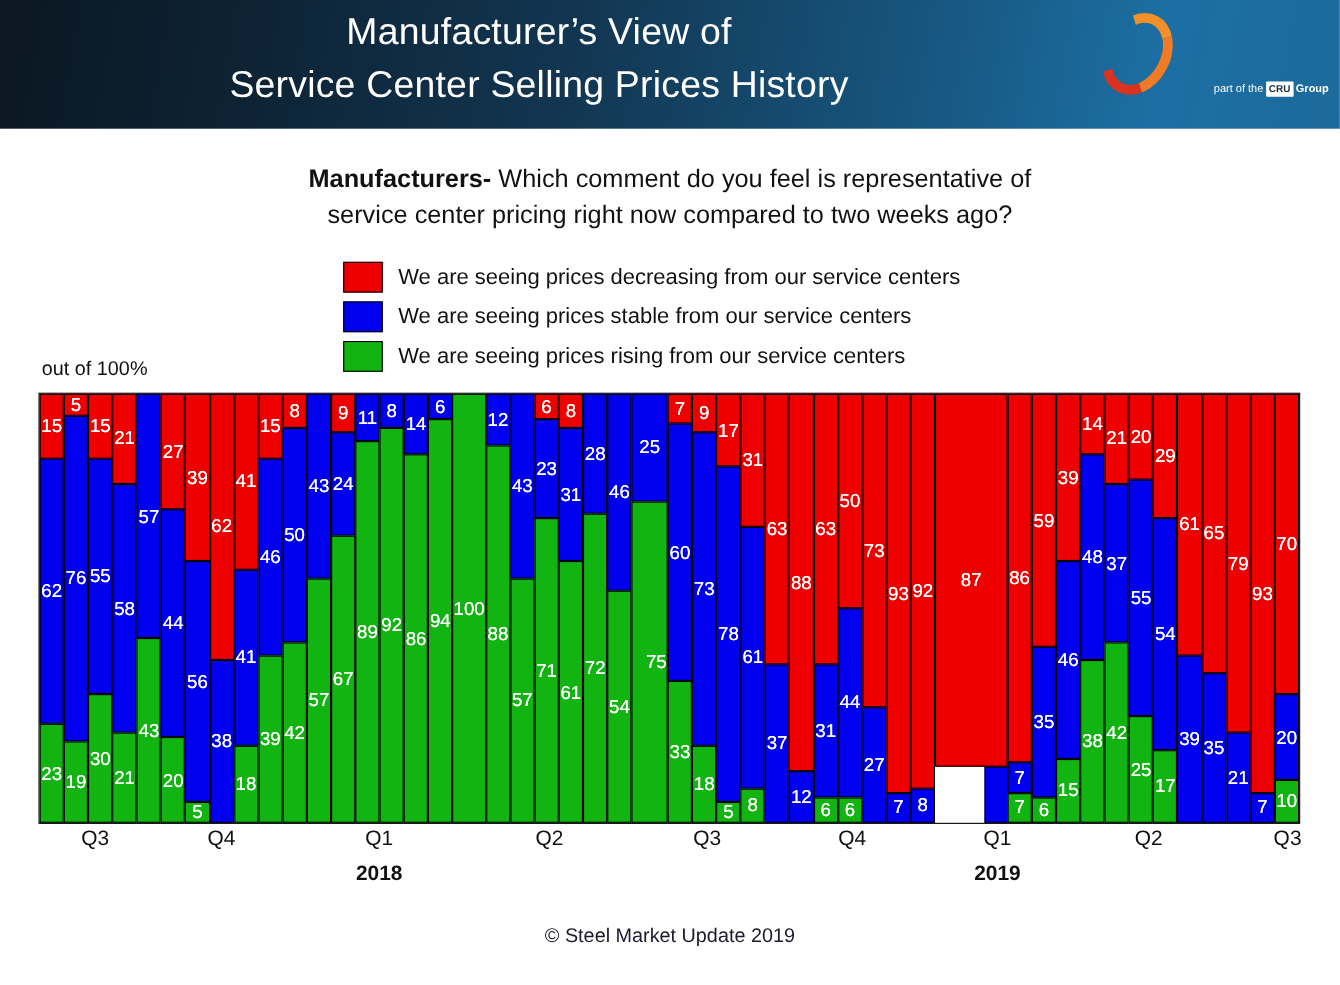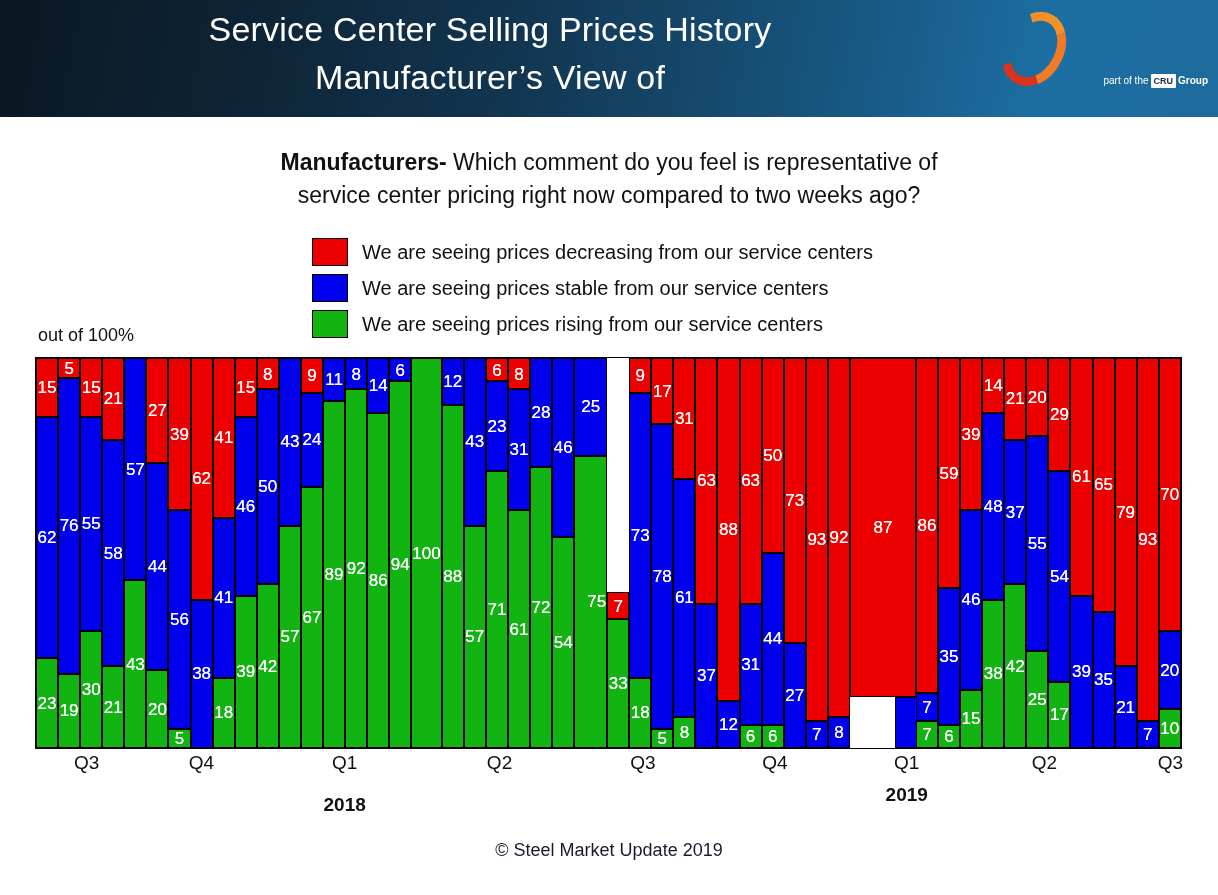--- a/index.html
+++ b/index.html
@@ -159,22 +159,22 @@
     position:absolute;left:0;top:840px;width:1218px;text-align:center;
     font-size:18px;color:#1a1a2e;
     font-family:"Liberation Sans", sans-serif;
   }
 </style>
 </head>
 <body>
 
 <div id="header">
   <div id="header-title">
+    <span class="tl">Manufacturer’s View of</span>
     <span class="tl">Service Center Selling Prices History</span>
-    <span class="tl">Manufacturer’s View of</span>
   </div>
 
   <div id="logo">
     <div id="logo-crescent"></div>
     <div id="logo-sub">
       <span>part of the</span><span class="cru">CRU</span><span class="grp">Group</span>
     </div>
   </div>
 </div>
 
@@ -432,20 +432,23 @@
           <span class="v">25</span>
         </div>
         <div class="seg green" style="height: 75%; padding-left: 12px;">
           <span class="v">75</span>
         </div>
       </div>
       <div class="bar">
         <div class="seg red tiny" style="height: 7%;">
           <span class="v">7</span>
         </div>
+        <div class="seg blue" style="height: 60%;">
+          <span class="v">60</span>
+        </div>
         <div class="seg green" style="height: 33%;">
           <span class="v">33</span>
         </div>
       </div>
       <div class="bar">
         <div class="seg red" style="height: 9%;">
           <span class="v">9</span>
         </div>
         <div class="seg blue" style="height: 73%;">
           <span class="v">73</span>
@@ -674,17 +677,17 @@
     <div class="xtick" style="left: 14.5%;">Q4</div>
     <div class="xtick" style="left: 27%;">Q1</div>
     <div class="xtick" style="left: 40.5%;">Q2</div>
     <div class="xtick" style="left: 53%;">Q3</div>
     <div class="xtick" style="left: 64.5%;">Q4</div>
     <div class="xtick" style="left: 76%;">Q1</div>
     <div class="xtick" style="left: 88%;">Q2</div>
     <div class="xtick" style="left: 99%;">Q3</div>
   </div>
 <div id="years">
-    <div class="yearlabel" style="left: 27%; margin-top: 10px;">2018</div>
+    <div class="yearlabel" style="left: 27%;">2018</div>
     <div class="yearlabel" style="left: 76%;">2019</div>
   </div>
 
 <div id="footer">© Steel Market Update 2019</div>
 
 </body></html>

